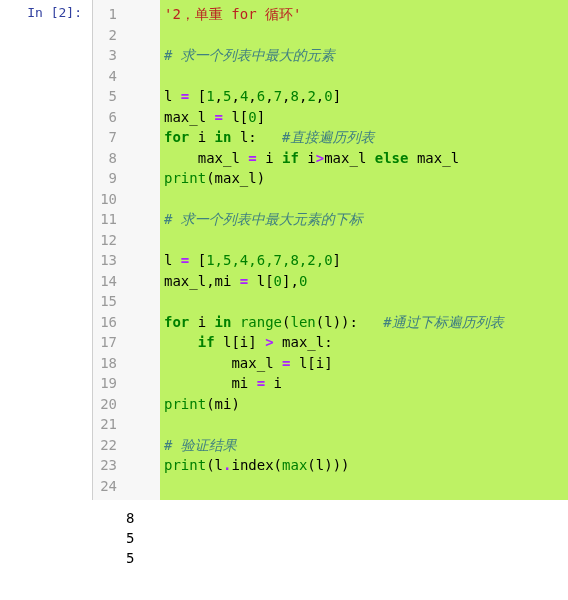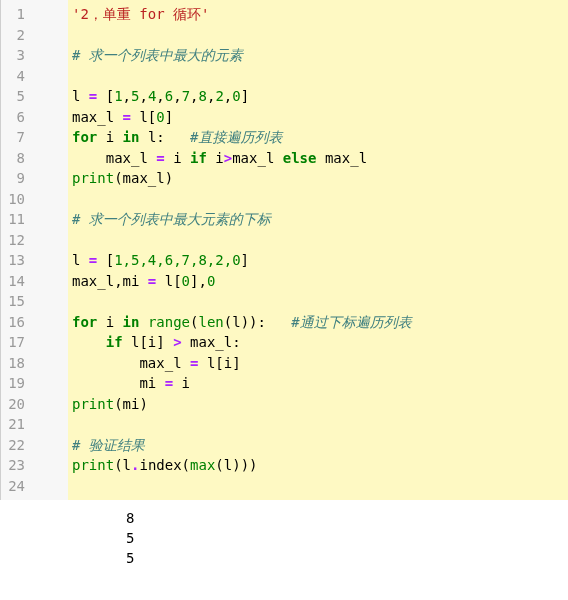--- a/index.html
+++ b/index.html
@@ -41,21 +41,21 @@
       user-select: none;
       background: #f7f7f7;
     }
     .code {
       flex: 1;
       padding: 4px 8px 4px 4px;
       font-size: 14px;
       line-height: 20.5px;
       white-space: pre;
       color: #000;
-      background: #fef9c3;
+      background: #bef264;
     }
     .output-cell {
       display: flex;
     }
     .out-prompt {
       width: 92px;
       flex-shrink: 0;
     }
     .out-gutter {
       width: 30px;
@@ -73,20 +73,21 @@
     .com { color: #408080; font-style: italic; }
     .kw  { color: #008000; font-weight: bold; }
     .num { color: #008000; }
     .bi  { color: #008000; }
     .op  { color: #AA22FF; font-weight: bold; }
   </style>
 </head>
 <body>
 
 <div class="cell">
+  <div class="prompt">In [2]:</div>
   <div class="input-area">
     <div class="gutter"><span>1</span>
 <span>2</span>
 <span>3</span>
 <span>4</span>
 <span>5</span>
 <span>6</span>
 <span>7</span>
 <span>8</span>
 <span>9</span>

